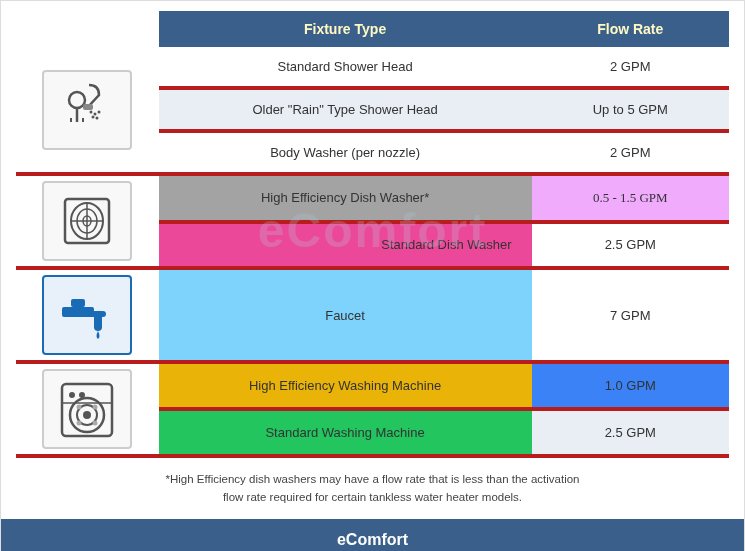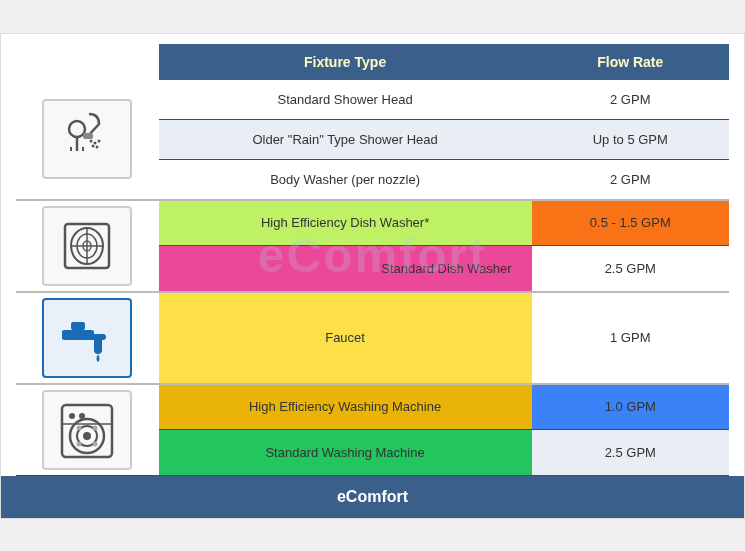--- a/index.html
+++ b/index.html
@@ -55,21 +55,21 @@
     }
     .icon-box.blue-border {
       border-color: #1a6bb5;
       background: #e8f0fa;
     }
     .icon-box svg {
       width: 60px;
       height: 60px;
     }
     .data-row td {
-      border-bottom: 1px solid #b91c1c;
+      border-bottom: 4px solid #b91c1c;
       font-size: 13px;
       color: #333;
     }
     .fixture-col {
       text-align: center;
       padding: 12px 20px;
       width: 340px;
     }
     .flow-col {
       text-align: center;
@@ -173,22 +173,22 @@
 
     <ellipse cx="30" cy="30" rx="16" ry="18" stroke="#555" stroke-width="2"></ellipse>
     <ellipse cx="30" cy="30" rx="10" ry="12" stroke="#555" stroke-width="1.5"></ellipse>
     <ellipse cx="30" cy="30" rx="4" ry="5" stroke="#555" stroke-width="1.5"></ellipse>
 
     <line x1="14" y1="30" x2="46" y2="30" stroke="#555" stroke-width="1.5"></line>
     <line x1="30" y1="12" x2="30" y2="48" stroke="#555" stroke-width="1.5"></line>
   </svg>
               </div>
             </td>
-            <td class="fixture-col" style="background: #bef264;">High Efficiency Dish Washer*</td>
-            <td class="flow-col" style="background: #f97316;">0.5 - 1.5 GPM</td>
+            <td class="fixture-col" style="background: #a3a3a3;">High Efficiency Dish Washer*</td>
+            <td class="flow-col" style="background: #f0abfc; font-family: Liberation Serif, serif;">0.5 - 1.5 GPM</td>
           </tr>
           <tr class="data-row">
             <td class="fixture-col" style="background: #ec4899; text-align: right;">Standard Dish Washer</td>
             <td class="flow-col" style="background: rgb(255, 255, 255);">2.5 GPM</td>
           </tr>
           <tr class="data-row group-boundary">
             <td class="icon-cell" rowspan="1">
               <div class="icon-box blue-border">
                 <svg viewBox="0 0 60 60" fill="none" xmlns="http://www.w3.org/2000/svg">
 
@@ -197,22 +197,22 @@
     <rect x="33" y="26" width="16" height="6" rx="3" fill="#1a6bb5"></rect>
     <path d="M45 32 L45 42 Q45 46 41 46 Q37 46 37 42 L37 32" fill="#1a6bb5"></path>
 
     <rect x="14" y="14" width="14" height="8" rx="2" fill="#1a6bb5"></rect>
     <rect x="19" y="14" width="4" height="10" fill="#1a6bb5"></rect>
 
     <path d="M41 46 Q38 52 41 54 Q44 52 41 46" fill="#1a6bb5"></path>
   </svg>
               </div>
             </td>
-            <td class="fixture-col" style="background: #fde047;">Faucet</td>
-            <td class="flow-col" style="background: rgb(255, 255, 255);">1 GPM</td>
+            <td class="fixture-col" style="background: #7dd3fc;">Faucet</td>
+            <td class="flow-col" style="background: rgb(255, 255, 255);">7 GPM</td>
           </tr>
           <tr class="data-row group-boundary">
             <td class="icon-cell" rowspan="2">
               <div class="icon-box">
                 <svg viewBox="0 0 60 60" fill="none" xmlns="http://www.w3.org/2000/svg">
     <rect x="5" y="5" width="50" height="52" rx="4" stroke="#555" stroke-width="2.5" fill="none"></rect>
 
     <circle cx="15" cy="16" r="3" fill="#555"></circle>
     <circle cx="25" cy="16" r="3" fill="#555"></circle>
 
@@ -232,14 +232,15 @@
             <td class="fixture-col" style="background: #eab308;">High Efficiency Washing Machine</td>
             <td class="flow-col" style="background: #3b82f6;">1.0 GPM</td>
           </tr>
           <tr class="data-row">
             <td class="fixture-col" style="background: #22c55e;">Standard Washing Machine</td>
             <td class="flow-col" style="background: rgb(232, 238, 244);">2.5 GPM</td>
           </tr>
         </tbody>
     </table>
   </div>
+  <div class="footnote" id="footnote-text">*High Efficiency dish washers may have a flow rate that is less than the activation<br>flow rate required for certain tankless water heater models.</div>
   <div class="footer-bar">eComfort</div>
 </div>
 
 </body></html>

